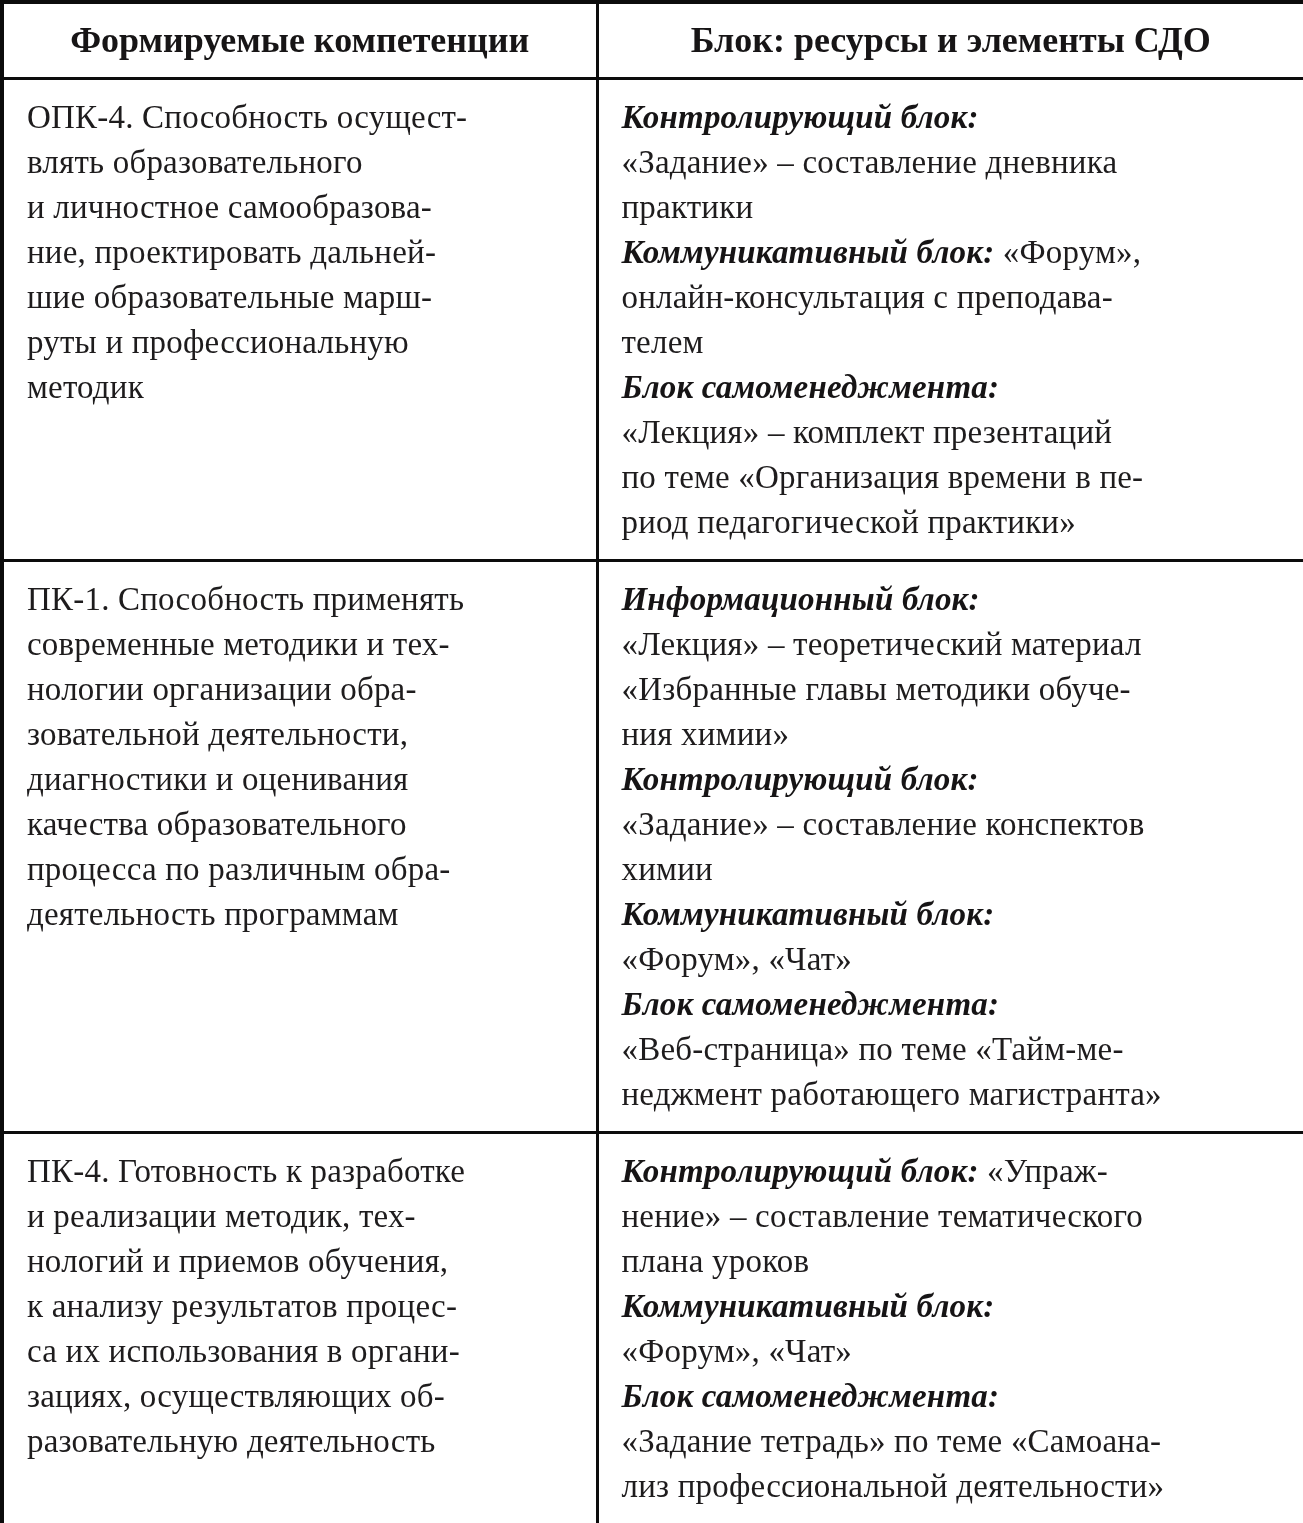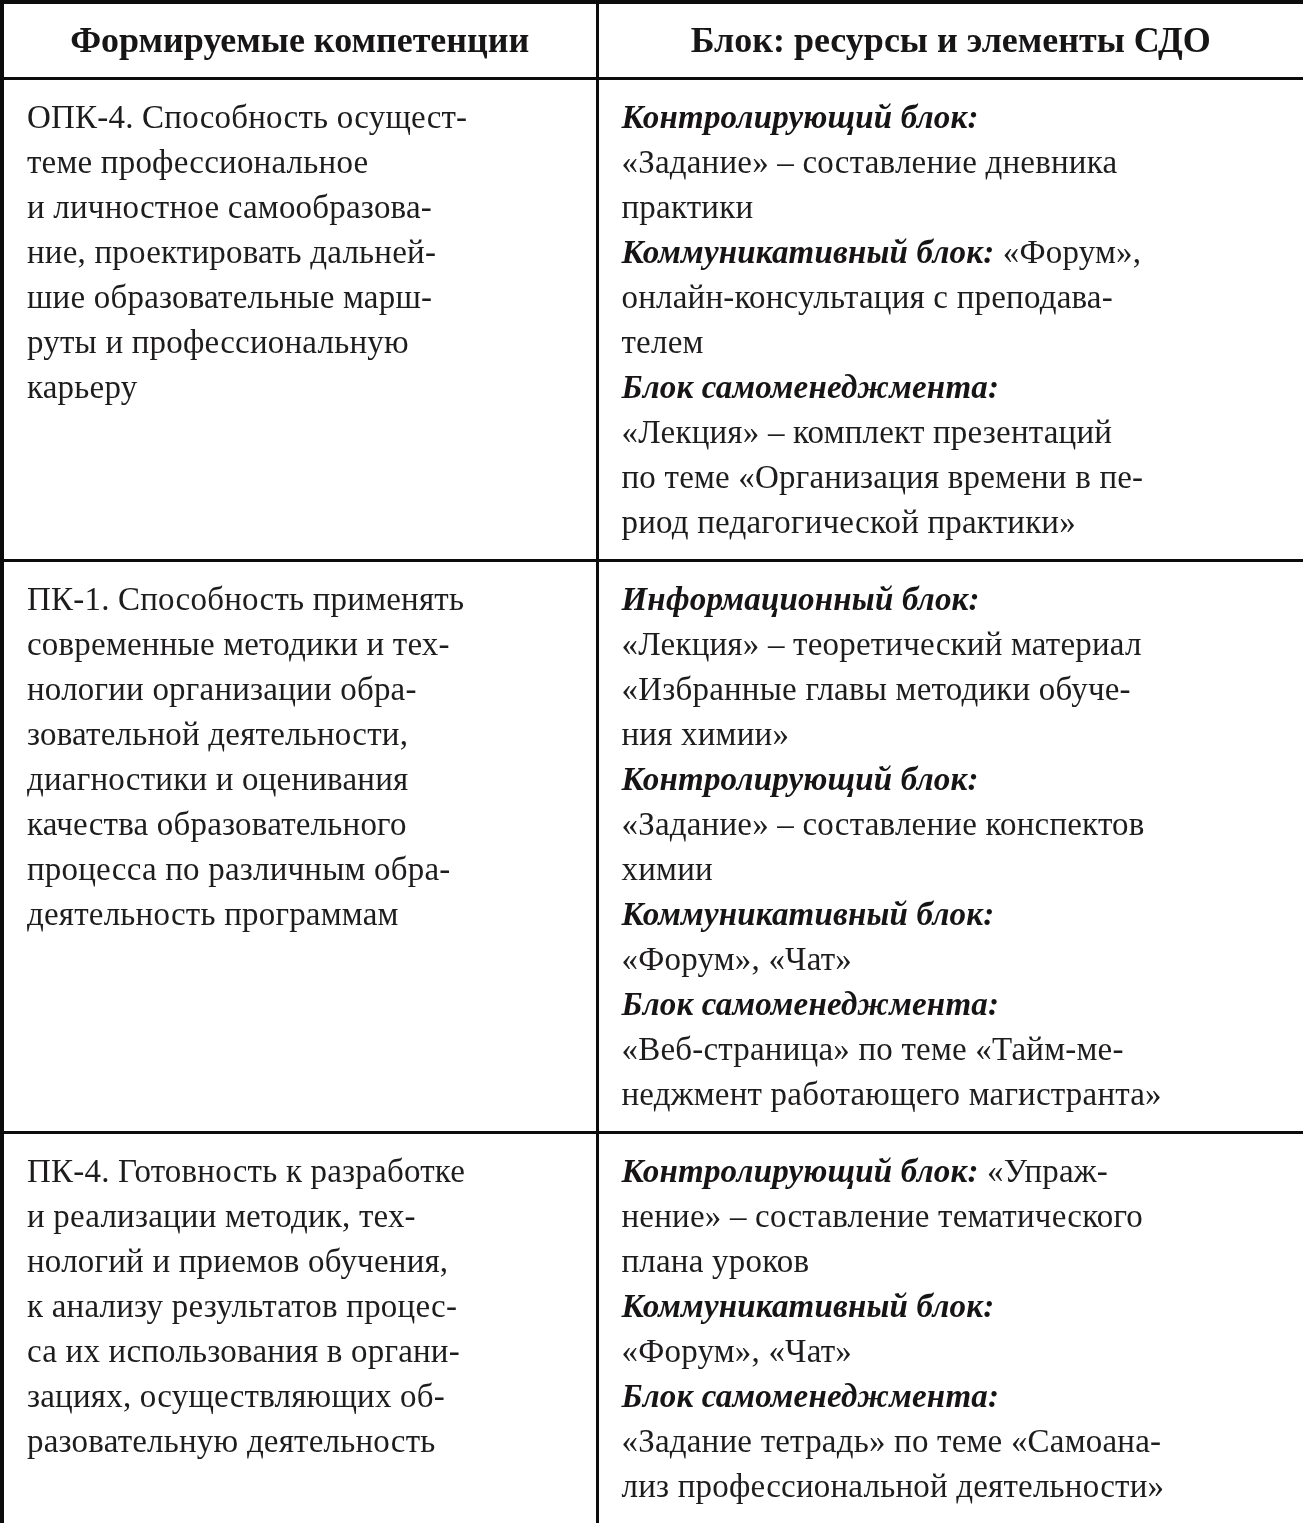--- a/index.html
+++ b/index.html
@@ -72,26 +72,26 @@
     <thead>
       <tr>
         <th class="header-cell">Формируемые компетенции</th>
         <th class="header-cell">Блок: ресурсы и элементы СДО</th>
       </tr>
     </thead>
     <tbody id="table-body">
         <tr>
           <td class="body-cell">
             <div class="line"><span class="run-reg">ОПК-4. Способность осущест-</span></div>
-            <div class="line"><span class="run-reg">теме профессиональное</span></div>
+            <div class="line"><span class="run-reg">влять образовательного</span></div>
             <div class="line"><span class="run-reg">и личностное самообразова-</span></div>
             <div class="line"><span class="run-reg">ние, проектировать дальней-</span></div>
             <div class="line"><span class="run-reg">шие образовательные марш-</span></div>
             <div class="line"><span class="run-reg">руты и профессиональную</span></div>
-            <div class="line"><span class="run-reg">карьеру</span></div>
+            <div class="line"><span class="run-reg">методик</span></div>
           </td>
           <td class="body-cell">
             <div class="line"><span class="run-bold">Контролирующий блок:</span></div>
             <div class="line"><span class="run-reg">«Задание» – составление дневника</span></div>
             <div class="line"><span class="run-reg">практики</span></div>
             <div class="line"><span class="run-bold">Коммуникативный блок:</span><span class="run-reg"> «Форум»,</span></div>
             <div class="line"><span class="run-reg">онлайн-консультация с преподава-</span></div>
             <div class="line"><span class="run-reg">телем</span></div>
             <div class="line"><span class="run-bold">Блок самоменеджмента:</span></div>
             <div class="line"><span class="run-reg">«Лекция» – комплект презентаций</span></div>

